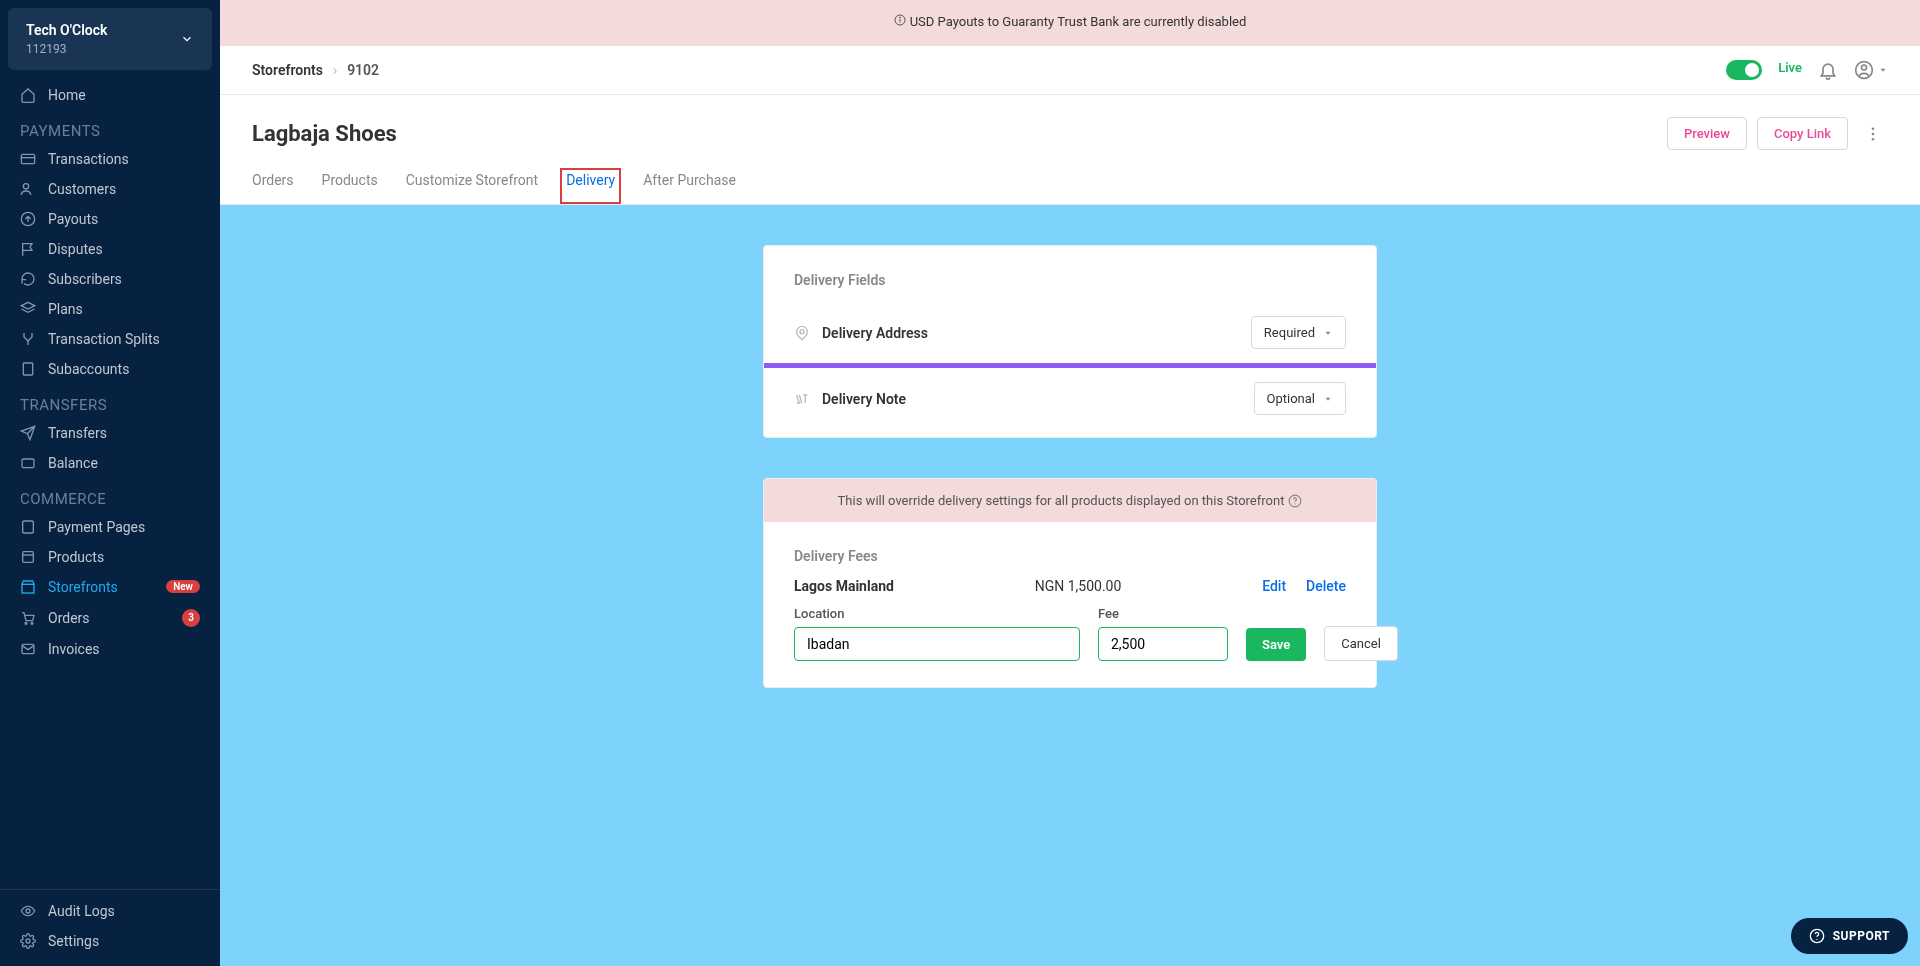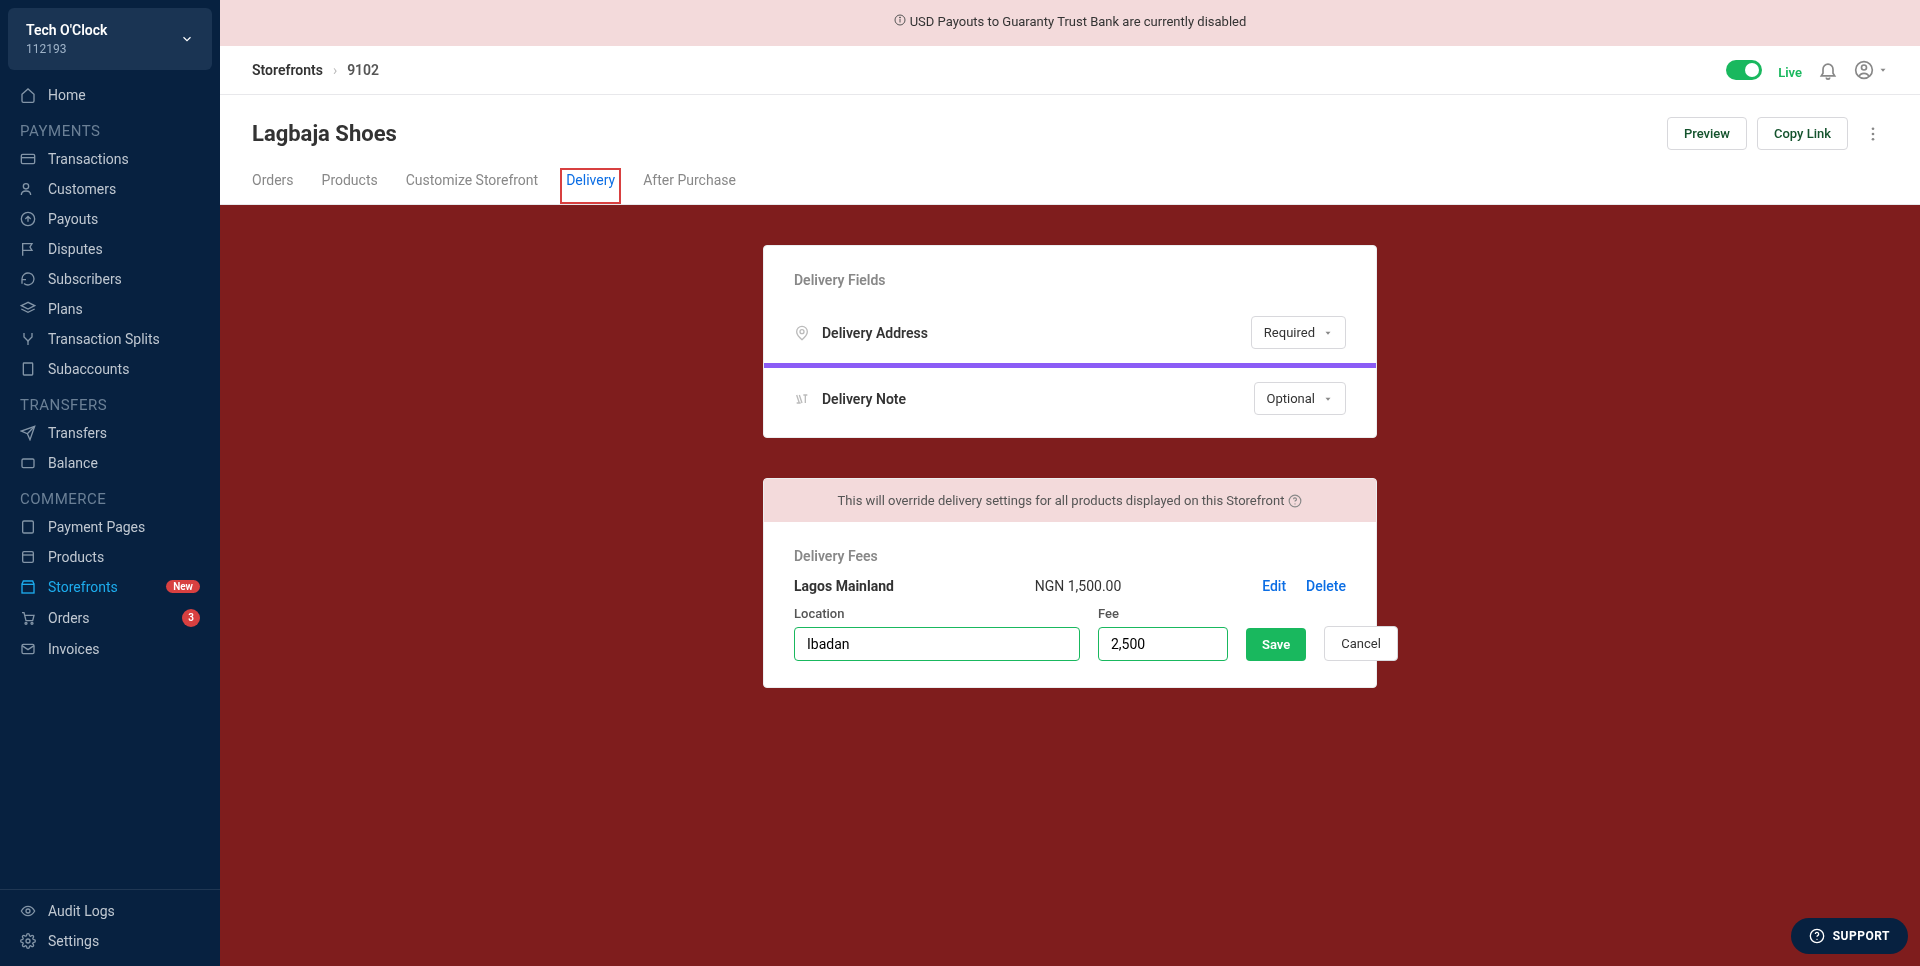--- a/index.html
+++ b/index.html
@@ -25,34 +25,34 @@
 
     
     .main { flex: 1; display: flex; flex-direction: column; background: #fff; position: relative; }
     .banner { background: #f3dadb; color: #333; font-size: 13px; padding: 14px 0; text-align: center; width: 100%; }
     .banner-inner { display: inline-flex; gap: 4px; }
     .topbar { display: flex; align-items: center; justify-content: space-between; padding: 14px 32px; border-bottom: 1px solid #e8e8eb; }
     .crumbs { font-size: 14px; color: #999; display: flex; align-items: center; gap: 10px; }
     .crumbs a { color: #333; font-weight: 600; cursor: pointer; }
     .crumbs .sep { color: #bbb; }
     .crumbs .cur { color: #555; font-weight: 600; }
-    .topbar-right { display: flex; align-items: flex-end; gap: 16px; }
+    .topbar-right { display: flex; align-items: flex-start; gap: 16px; }
     .toggle { width: 36px; height: 20px; background: #19b85e; border-radius: 20px; position: relative; }
     .toggle::after { content:""; width: 14px; height: 14px; background: #fff; border-radius: 50%; position: absolute; top: 3px; right: 3px; }
     .live-label { color: #19b85e; font-weight: 600; font-size: 13px; }
     .icon-btn { color: #888; cursor: pointer; }
     .header-row { display: flex; align-items: center; justify-content: space-between; padding: 22px 32px 0; }
     .page-title { font-size: 22px; font-weight: 700; color: #333; }
     .header-actions { display: flex; align-items: center; gap: 10px; }
-    .btn-secondary { border: 1px solid #d8d8dc; background: #fff; color: #14532d; font-size: 13px; padding: 8px 16px; border-radius: 4px; cursor: pointer; font-weight: 500; }
+    .btn-secondary { border: 1px solid #d8d8dc; background: #fff; color: #ec4899; font-size: 13px; padding: 8px 16px; border-radius: 4px; cursor: pointer; font-weight: 500; }
     .tabs { display: flex; gap: 28px; padding: 22px 32px 0; border-bottom: 1px solid #e8e8eb; font-size: 14px; }
     .tab { padding-bottom: 14px; color: #888; cursor: pointer; }
     .tab.active { color: #0c6ee4; border-bottom: 2px solid #0c6ee4; }
     .tab.highlighted { outline: 2px solid #d84040; outline-offset: -2px; padding-left: 6px; padding-right: 6px; padding-top: 4px; margin-left:-6px; margin-right:-6px; margin-top:-4px;}
-    .content { flex: 1; background: #7f1d1d; overflow-y: auto; padding: 40px 12px 80px; }
+    .content { flex: 1; background: #7dd3fc; overflow-y: auto; padding: 40px 12px 80px; }
     .card { background: #fff; width: 614px; margin: 0 auto 40px; border-radius: 4px; border: 1px solid #eceef0; }
     .card-title { font-size: 14px; color: #888; font-weight: 600; padding: 26px 30px 14px; }
     .field-row { display: flex; align-items: center; justify-content: space-between; padding: 14px 30px; color: #333; font-size: 14px; text-align: center; }
     .field-row + .field-row { border-top: 5px solid #8b5cf6; }
     .field-left { display: flex; align-items: center; gap: 12px; }
     .field-icon { color: #bbb; width: 16px; height: 16px; display: inline-flex; }
     .field-label { font-weight: 600; color: #333; }
     .dropdown { border: 1px solid #d8d8dc; background: #fff; padding: 8px 12px; border-radius: 4px; font-size: 13px; color: #333; display: flex; align-items: center; gap: 8px; cursor: pointer; }
     .warn-banner { background: #f3dadb; color: #555; text-align: center; font-size: 13px; padding: 14px 20px; display: flex; justify-content: center; align-items: center; gap: 4px; }
     .fees-head { display: flex; justify-content: space-between; align-items: center; padding: 0 30px 12px; font-size: 14px; }

